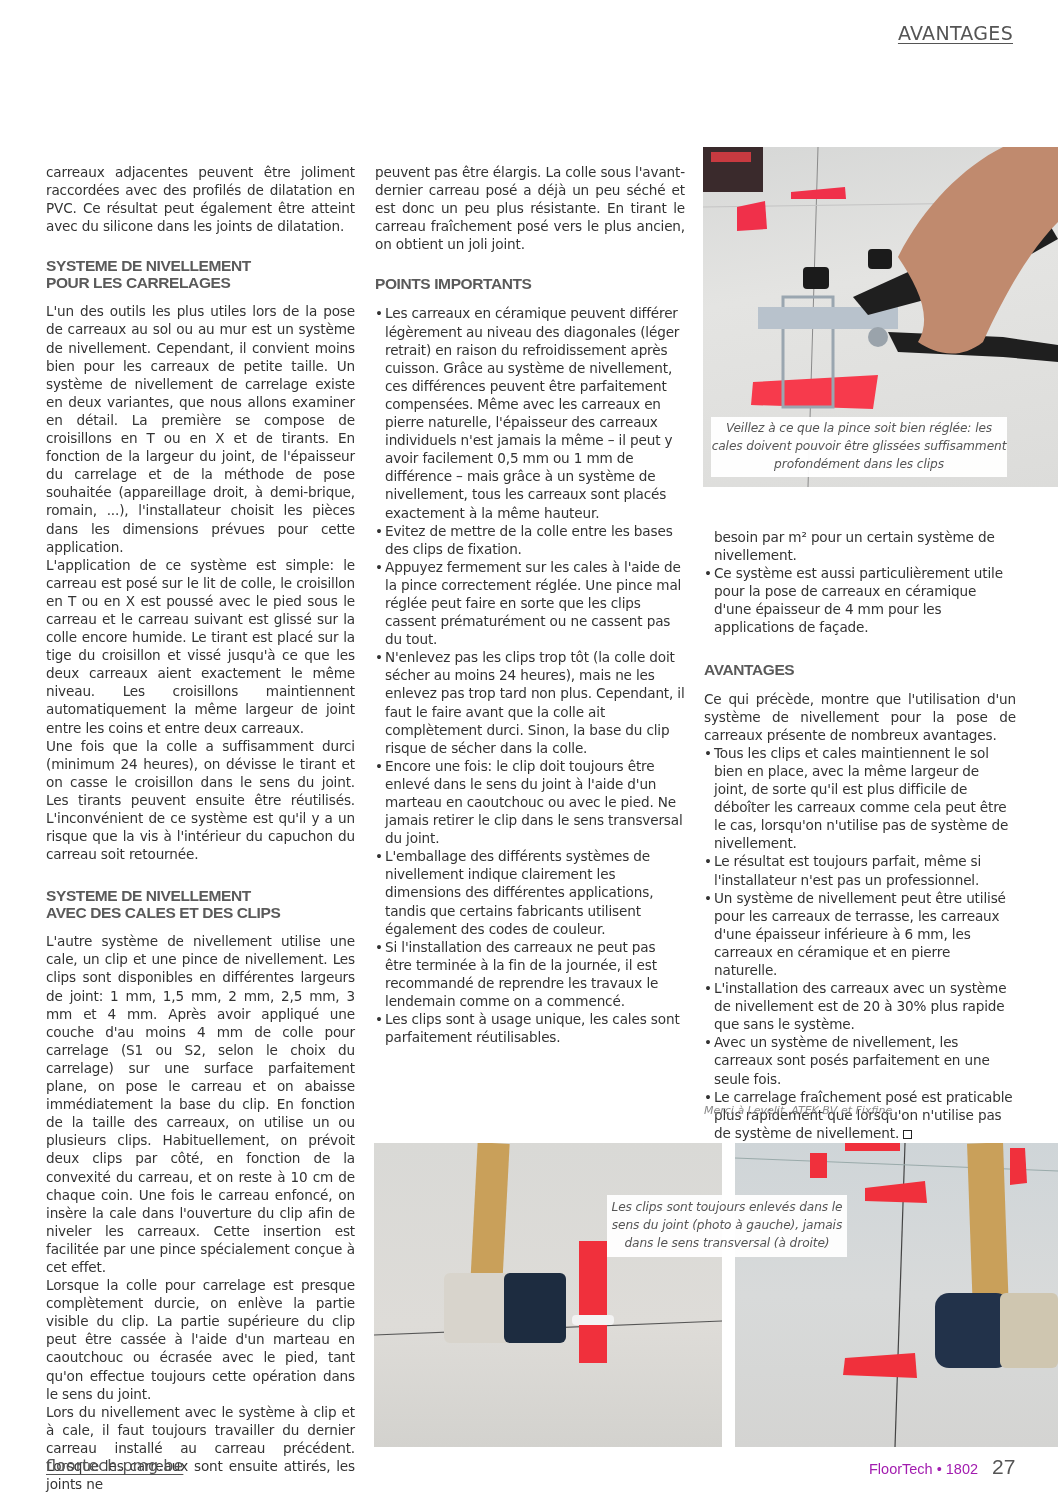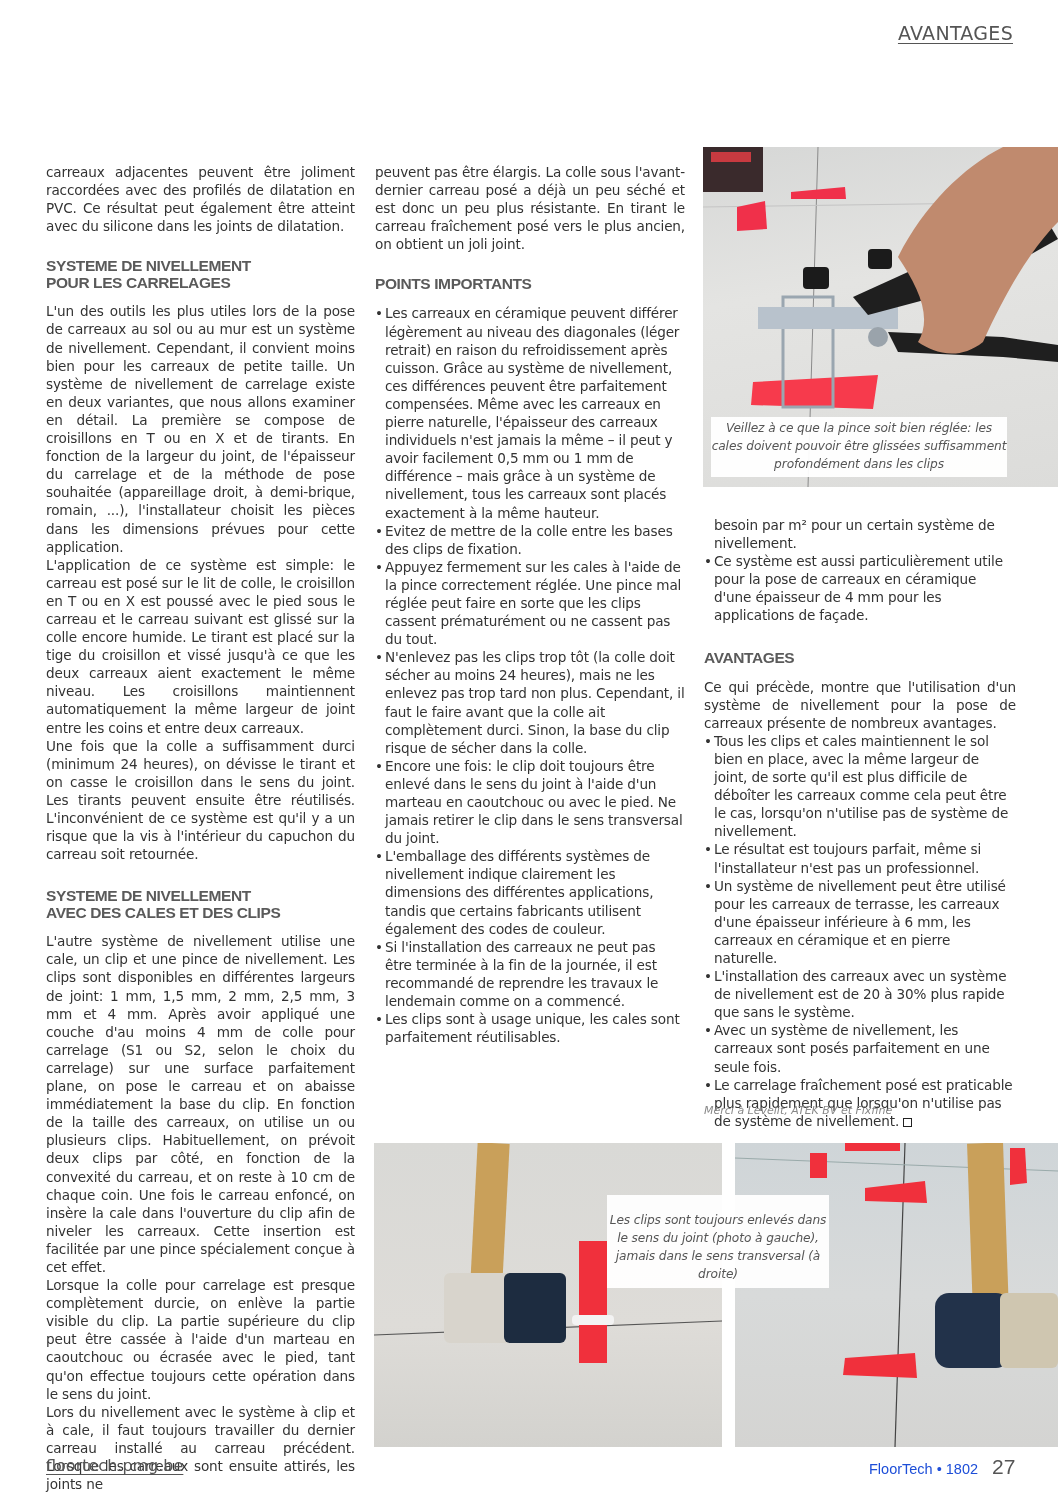--- a/index.html
+++ b/index.html
@@ -13,21 +13,21 @@
     font-size: 19px; color: #555; text-decoration: underline;
     text-underline-offset: 3px; letter-spacing: 0.3px;
   }
   .col {
     position: absolute; font-size: 13.6px; line-height: 18.1px;
     color: #333; letter-spacing: -0.15px;
   }
   .col p { margin: 0; text-align: justify; }
   .col-1 { left: 46px; top: 163px; width: 309px; }
   .col-2 { left: 375px; top: 163px; width: 310px; }
-  .col-3 { left: 704px; top: 516px; width: 312px; }
+  .col-3 { left: 704px; top: 528px; width: 312px; }
   h2.heading {
     font-family: "Liberation Sans", sans-serif;
     font-weight: bold; font-size: 15.5px; line-height: 17px;
     color: #5a5a5a; margin: 22px 0 11px 0; letter-spacing: -0.4px;
     text-transform: uppercase;
   }
   .col-2 h2.heading { margin-top: 22px; margin-bottom: 12px; }
   .col-3 h2.heading { margin-top: 24px; margin-bottom: 12px; }
   ul.bullets { list-style: none; margin: 0; padding: 0; }
   ul.bullets li { position: relative; padding-left: 10px; text-align: left; }
@@ -51,28 +51,28 @@
   .photo-bl { left: 374px; top: 1143px; width: 348px; height: 304px;
     background: linear-gradient(180deg, #d9d9d6 0%, #dedcd8 60%, #d3d2ce 100%); }
   .photo-br { left: 735px; top: 1143px; width: 323px; height: 304px;
     background: linear-gradient(180deg, #cfd5d8 0%, #d8dada 50%, #d4d4d2 100%); }
   .caption {
     position: absolute; background: rgba(255,255,255,0.95);
     font-style: italic; font-size: 12.2px; line-height: 18px; color: #555;
     text-align: center; letter-spacing: -0.1px;
   }
   .caption-top { left: 711px; top: 417px; width: 296px; padding: 2px 0 4px; text-align: center; }
-  .caption-bottom { left: 607px; top: 1195px; width: 222px; padding: 16px 0 5px; }
+  .caption-bottom { left: 607px; top: 1195px; width: 240px; padding: 3px 0 5px; }
   .footer-url {
     position: absolute; left: 46px; top: 1456px; font-size: 16px; color: #555;
     text-decoration: underline; text-underline-offset: 3px;
   }
   .footer-mag {
     position: absolute; left: 869px; top: 1461px; font-family: "Liberation Sans", sans-serif;
-    font-size: 14.5px; color: #1d4ed8;
+    font-size: 14.5px; color: #a21caf;
   }
   .footer-page {
     position: absolute; left: 992px; top: 1455px; font-family: "Liberation Sans", sans-serif;
     font-size: 21px; color: #555;
   }
 </style>
 </head>
 <body>
 
 <div class="section-tag">AVANTAGES</div>

